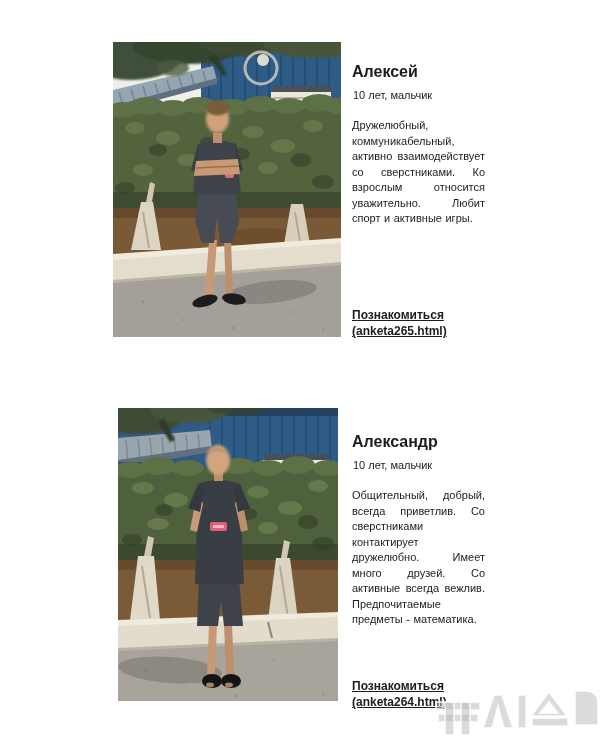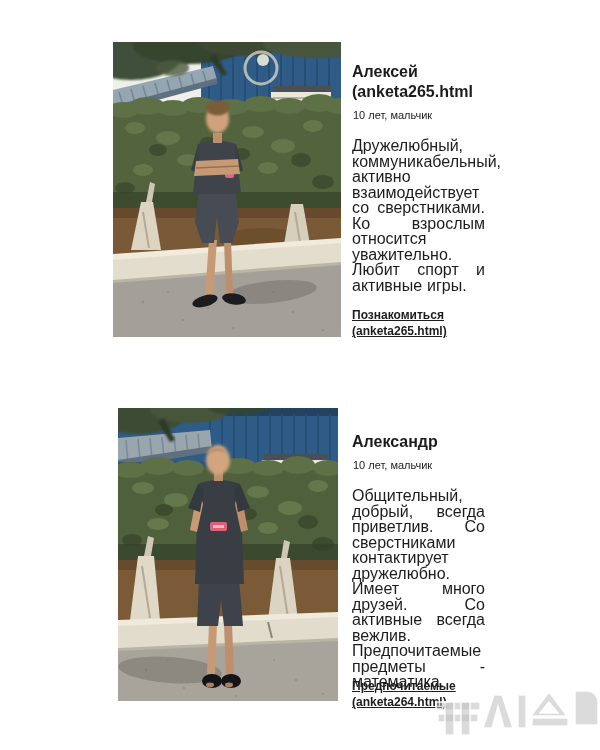--- a/index.html
+++ b/index.html
@@ -14,21 +14,21 @@
   .photo svg{display:block;}
   .photo-1{left:113px;top:42px;width:228px;height:295px;}
   .photo-2{left:118px;top:408px;width:220px;height:293px;}
   .text-col{position:absolute;width:133px;left:352px;z-index:1;}
   .text-col-1{top:62px;}
   .text-col-2{top:432px;}
   .profile-title{margin:0;font-size:16px;line-height:20px;font-weight:bold;letter-spacing:0;}
   .profile-title span{display:block;white-space:nowrap;}
   .profile-meta{margin:6px 0 0 1px;font-size:11px;line-height:14px;}
   .profile-desc{
-    margin:16px 0 0 0;font-size:16px;line-height:15.5px;
+    margin:16px 0 0 0;font-size:11px;line-height:15.5px;
     text-align:justify;text-align-last:left;word-spacing:0.5px;
   }
   .meet-link{
     position:absolute;left:0;display:block;width:133px;
     font-size:12px;line-height:16px;font-weight:bold;
     color:#1c1c1c;text-decoration:underline;
   }
   .meet-link-1{top:245px;}
   .meet-link-2{top:246px;}
   .watermark{position:absolute;left:428px;top:680px;width:172px;height:64px;z-index:3;pointer-events:none;}
@@ -190,21 +190,20 @@
         <rect x="100" y="91" width="9" height="10" fill="#bd8f6c"></rect>
         <ellipse cx="104.5" cy="77" rx="11.5" ry="14" fill="#cfa27c" filter="url(#b2)"></ellipse>
         <ellipse cx="104.5" cy="66" rx="11.5" ry="7.5" fill="#7a5b3b" filter="url(#b1)"></ellipse>
       </g>
     </svg>
   </a>
 
   <div class="text-col text-col-1">
     <h2 class="profile-title">
         <span>Алексей</span>
-        <span>(anketa265.html</span>
       </h2>
     <div class="profile-meta">10 лет, мальчик</div>
     <p class="profile-desc">Дружелюбный, коммуникабельный, активно взаимодействует со сверстниками. Ко взрослым относится уважительно. Любит спорт и активные игры.</p>
     <a class="meet-link meet-link-1" href="#">Познакомиться (anketa265.html)</a>
   </div>
 </section>
 
 <section class="profile-card">
 
   <a class="photo photo-2" aria-label="Мальчик 10 лет с опущенными руками у синего дома за живой изгородью, лицо размыто">
@@ -352,21 +351,21 @@
       </g>
     </svg>
   </a>
 
   <div class="text-col text-col-2">
     <h2 class="profile-title">
         <span>Александр</span>
       </h2>
     <div class="profile-meta">10 лет, мальчик</div>
     <p class="profile-desc">Общительный, добрый, всегда приветлив. Со сверстниками контактирует дружелюбно. Имеет много друзей. Со активные всегда вежлив. Предпочитаемые предметы - математика.</p>
-    <a class="meet-link meet-link-2" href="#">Предпочитаемые (anketa264.html)</a>
+    <a class="meet-link meet-link-2" href="#">Познакомиться (anketa264.html)</a>
   </div>
 </section>
 
 <div class="watermark">
   <svg viewBox="0 0 172 64" width="172" height="64">
     <g fill="#bdbdbd" fill-opacity="0.55" stroke="#ffffff" stroke-opacity="0.9" stroke-width="1.5">
       <g>
         <rect x="8" y="22" width="44" height="8"></rect>
         <rect x="10" y="34" width="40" height="8"></rect>
         <rect x="17" y="22" width="9" height="33"></rect>

